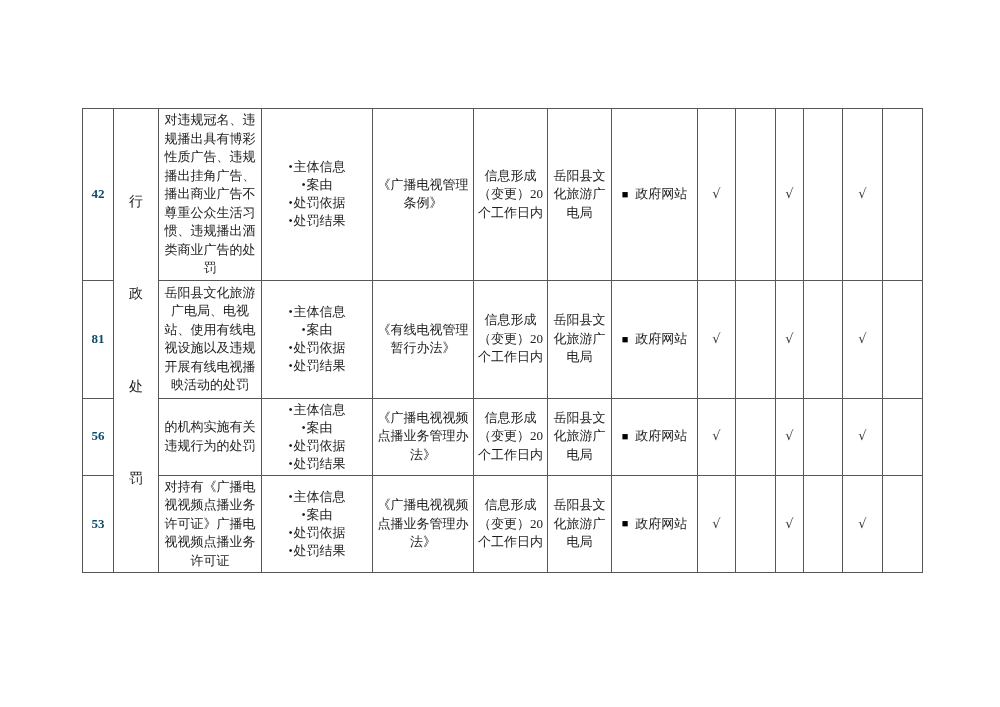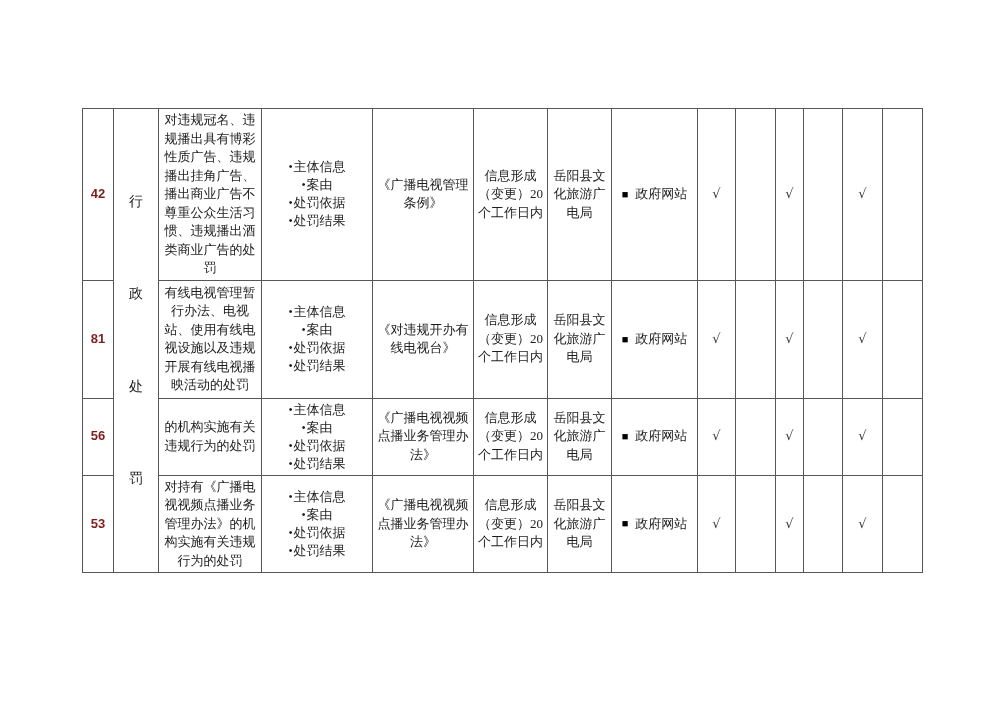--- a/index.html
+++ b/index.html
@@ -33,24 +33,24 @@
     line-height: 18.5px;
     word-break: break-all;
     overflow: hidden;
   }
   tr.r42 { height: 169px; }
   tr.r43 { height: 118px; }
   tr.r44 { height: 73px; }
   tr.r45 { height: 97px; }
 
   td.num-cell {
-    font-family: Liberation Sans, sans-serif;
+    font-family: Liberation Serif, serif;
     font-weight: 600;
     font-size: 13px;
-    color: #7f1d1d;
+    color: #0c4a6e;
   }
   td.category-cell { padding: 0; }
   .category-stack {
     display: flex;
     flex-direction: column;
     align-items: center;
     justify-content: center;
     gap: 74px;
     height: 100%;
     font-size: 14px;
@@ -140,28 +140,28 @@
       <td class="mark-cell">√</td>
       <td class="mark-cell"></td>
       <td class="mark-cell">√</td>
       <td class="mark-cell"></td>
       <td class="mark-cell">√</td>
       <td class="mark-cell"></td>
     </tr>
 
     <tr class="r43">
       <td class="num-cell">81</td>
-      <td class="matter-cell">有线电视管理暂行办法、电视站、使用有线电视设施以及违规开展有线电视播映活动的处罚</td>
-      <td class="items-cell">
-        <div class="item-line">主体信息</div>
-        <div class="item-line">案由</div>
-        <div class="item-line">处罚依据</div>
-        <div class="item-line">处罚结果</div>
-      </td>
-      <td class="basis-cell">《对违规开办有线电视台》</td>
+      <td class="matter-cell">岳阳县文化旅游广电局、电视站、使用有线电视设施以及违规开展有线电视播映活动的处罚</td>
+      <td class="items-cell">
+        <div class="item-line">主体信息</div>
+        <div class="item-line">案由</div>
+        <div class="item-line">处罚依据</div>
+        <div class="item-line">处罚结果</div>
+      </td>
+      <td class="basis-cell">《有线电视管理暂行办法》</td>
       <td class="time-cell">信息形成（变更）20个工作日内</td>
       <td class="dept-cell">岳阳县文化旅游广电局</td>
       <td class="channel-cell">
         <div class="channel-inner">
           <span class="square-icon">■</span>
           <span>政府网站</span>
         </div>
       </td>
       <td class="mark-cell">√</td>
       <td class="mark-cell"></td>
@@ -192,21 +192,21 @@
       <td class="mark-cell">√</td>
       <td class="mark-cell"></td>
       <td class="mark-cell">√</td>
       <td class="mark-cell"></td>
       <td class="mark-cell">√</td>
       <td class="mark-cell"></td>
     </tr>
 
     <tr class="r45">
       <td class="num-cell">53</td>
-      <td class="matter-cell">对持有《广播电视视频点播业务管理办法》的机构实施有关违规行为的处罚</td>
+      <td class="matter-cell">对持有《广播电视视频点播业务许可证》广播电视视频点播业务许可证</td>
       <td class="items-cell">
         <div class="item-line">主体信息</div>
         <div class="item-line">案由</div>
         <div class="item-line">处罚依据</div>
         <div class="item-line">处罚结果</div>
       </td>
       <td class="basis-cell">《广播电视视频点播业务管理办法》</td>
       <td class="time-cell">信息形成（变更）20个工作日内</td>
       <td class="dept-cell">岳阳县文化旅游广电局</td>
       <td class="channel-cell">

